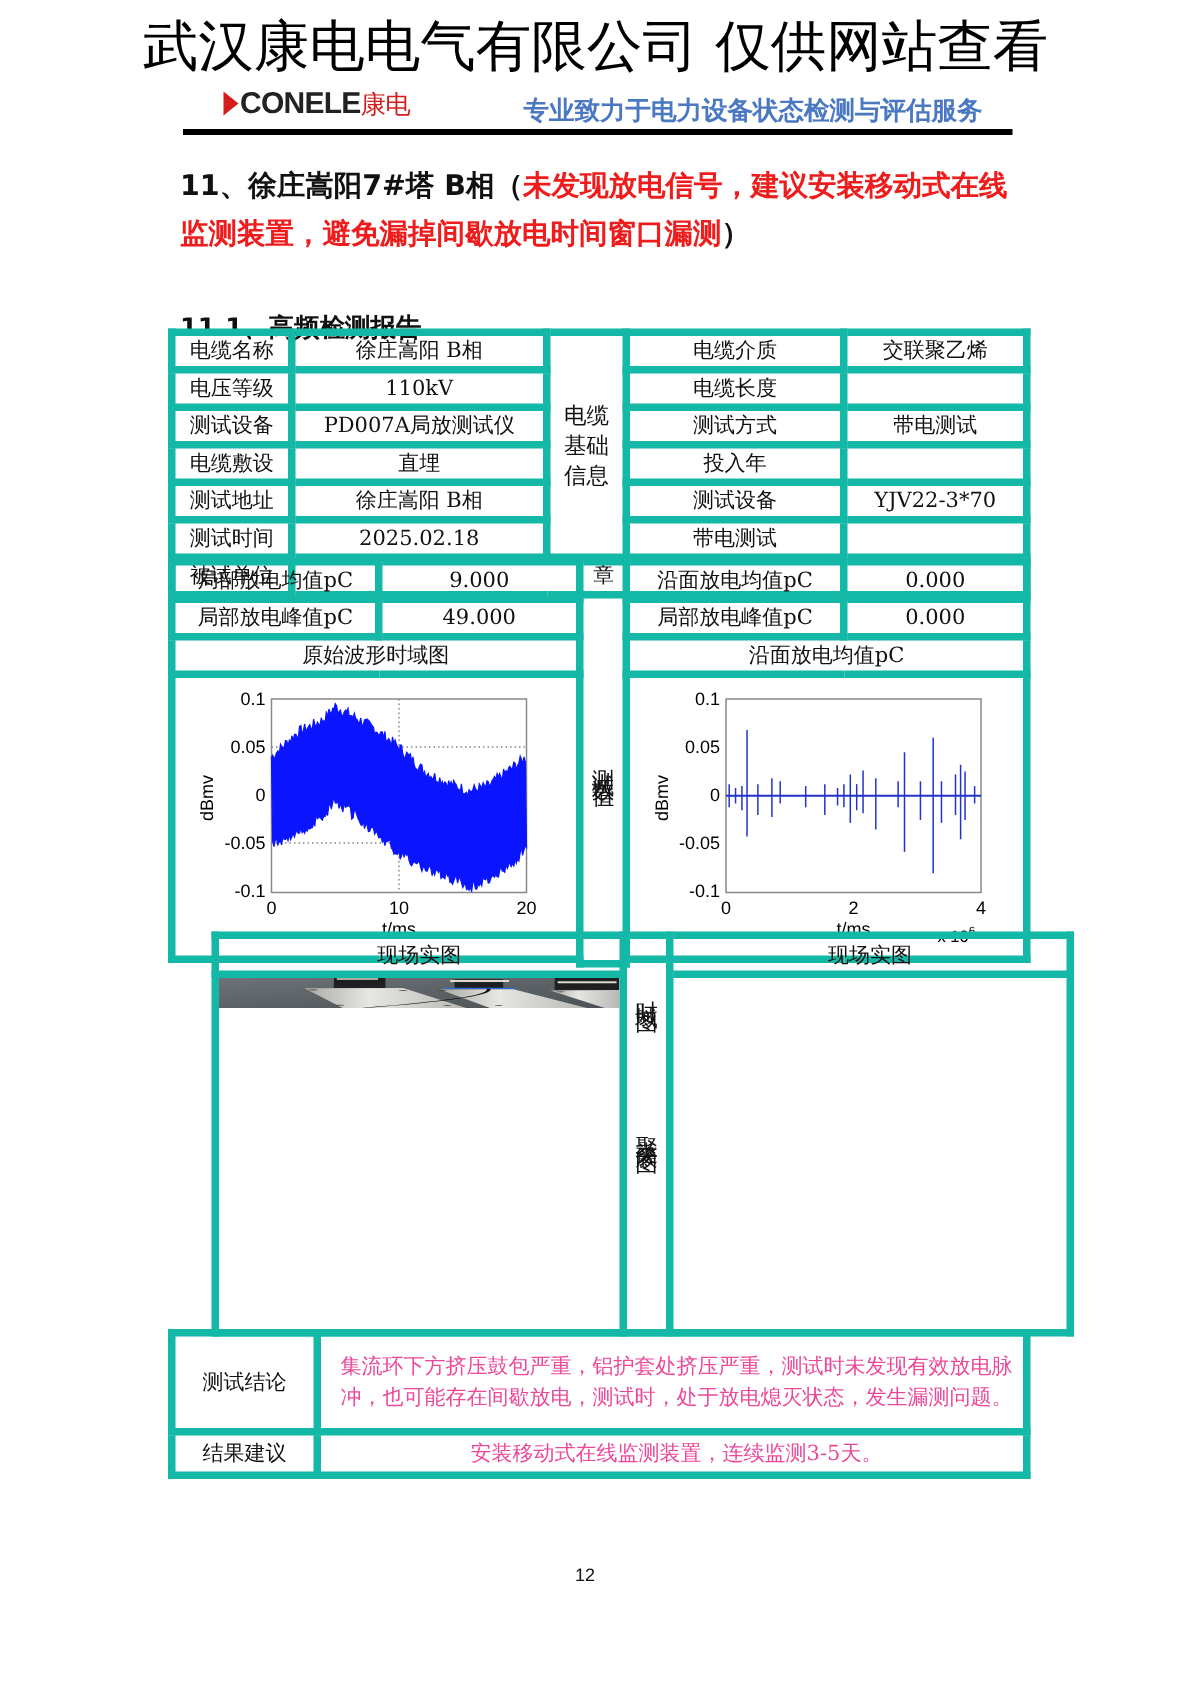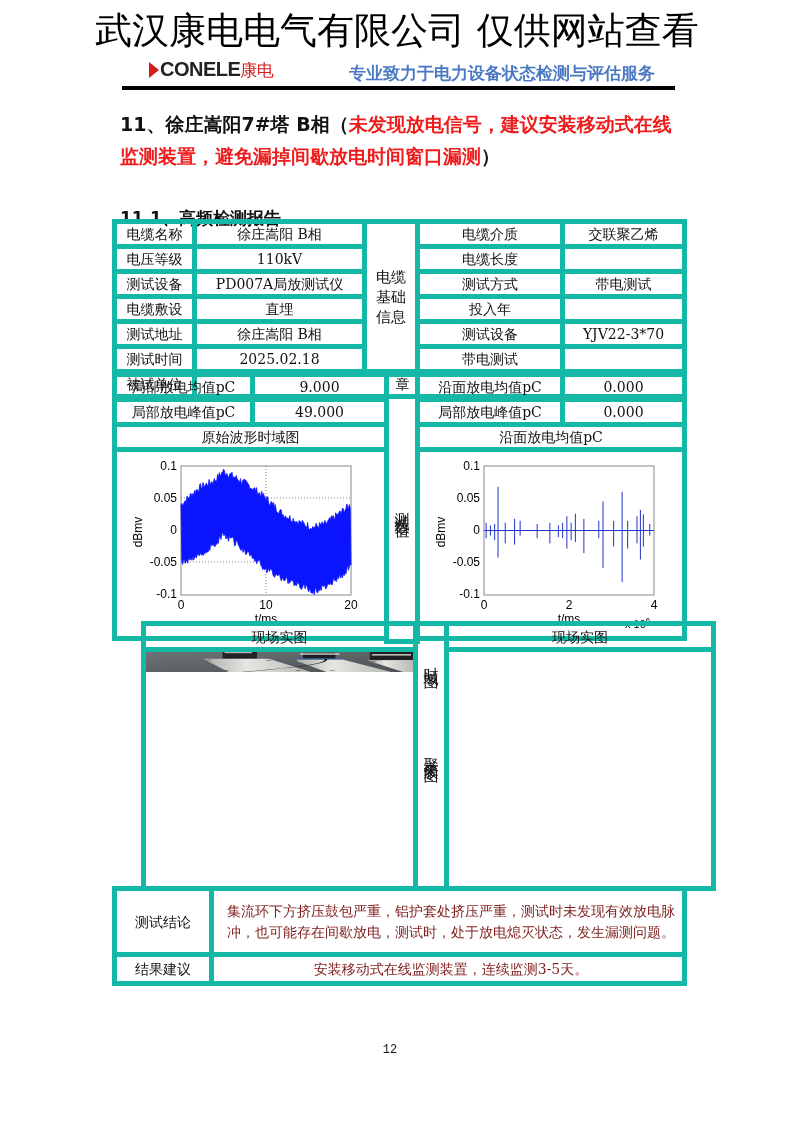--- a/index.html
+++ b/index.html
@@ -11,23 +11,23 @@
   .slogan { position:absolute; left:333px; top:62px; font-family:"DejaVu Sans", sans-serif; font-weight:bold; font-size:17px; color:#4a78c2;margin-left:16px; }
   .header-rule { position:absolute; left:122px; top:86px; width:553px; height:4px; background:#000; }
   .h1 { position:absolute; left:120px; top:108px; width:560px; font-family:"DejaVu Sans", sans-serif; font-weight:bold; font-size:19px; line-height:32px; color:#111; }
   .h1 .red { color:#ee1c1c; }
   .h2 { position:absolute; left:120px; top:207px; font-family:"DejaVu Sans", sans-serif; font-weight:bold; font-size:17px; color:#111; }
   .tbl { position:absolute; left:112px; border-collapse:collapse; table-layout:fixed; font-size:14px; }
   .tbl td { border:5px solid #14b8a6; text-align:center; padding:0; height:20px; line-height:18px; white-space:nowrap; overflow:hidden; }
   .vtext { writing-mode:vertical-rl; text-orientation:upright; letter-spacing:4px; }
   .chart-cell { vertical-align:top; position:relative; }
   svg text { font-family:"Liberation Sans", sans-serif; }
-  .red-text { color:#7f1d1d; text-align:right; padding-left:6px !important; white-space:normal !important; line-height:21px !important; }
+  .red-text { color:#ec4899; text-align:right; padding-left:6px !important; white-space:normal !important; line-height:21px !important; }
   .photo { width:100%; height:100%; display:block; }
-  .pagenum { position:absolute; left:0; width:780px; top:1043px; text-align:center; font-family:Liberation Mono, monospace; font-size:12px; }
+  .pagenum { position:absolute; left:0; width:780px; top:1043px; text-align:center; font-family:Liberation Sans, sans-serif; font-size:12px; }
 </style>
 </head>
 <body>
 
 <div class="watermark">武汉康电电气有限公司 仅供网站查看</div>
 
 <div class="logo">
   <span class="tri"></span><span>CONELE</span><span class="cn">康电</span>
 </div>
 <div class="slogan">专业致力于电力设备状态检测与评估服务</div>

